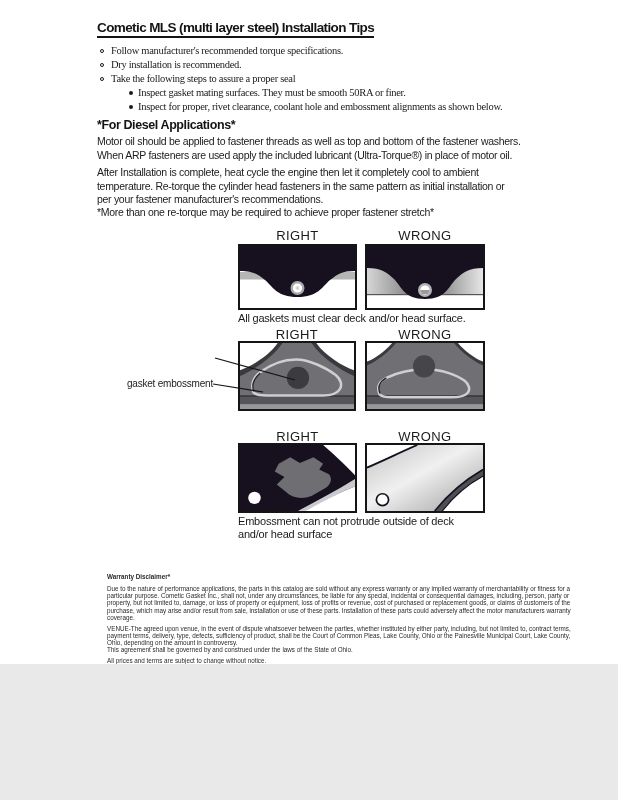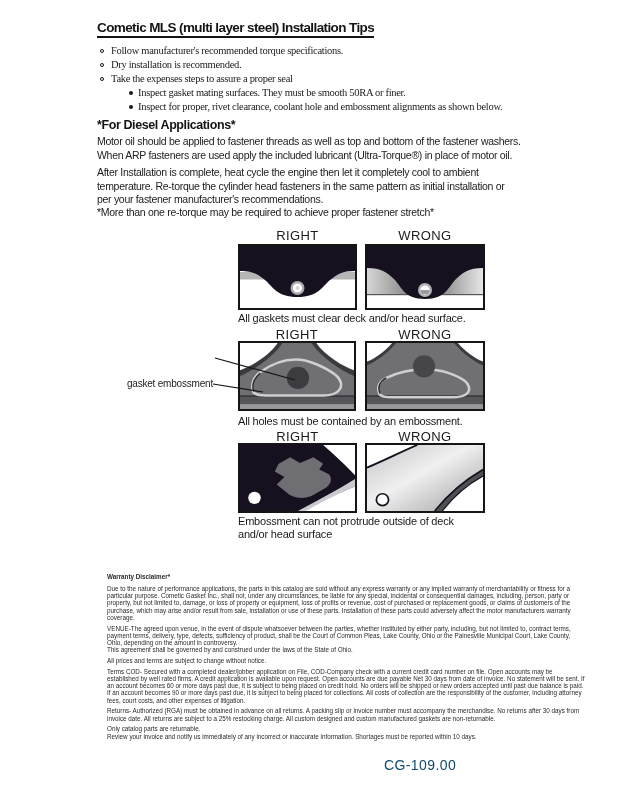--- a/index.html
+++ b/index.html
@@ -1,17 +1,17 @@
 <!DOCTYPE html>
 <html><head>
 <meta charset="utf-8">
 <style>
   html,body{margin:0;padding:0;background:#e9e9e9;}
   .page{
-    position:relative;width:618px;height:800px;background:#ffffff;
+    position:relative;width:618px;height:664px;background:#ffffff;
     font-family:"Liberation Sans","DejaVu Sans",sans-serif;color:#1f1f1f;
     overflow:hidden;margin:0 auto;
   }
   .abs{position:absolute;}
   
   .title{
     left:97px;top:20px;font-size:13.5px;font-weight:bold;letter-spacing:-0.6px;
     color:#141414;border-bottom:2px solid #141414;padding-bottom:1px;display:inline-block;
   }
   
@@ -57,21 +57,21 @@
     <div class="tip">
       <span class="marker"></span>
       <span>Follow manufacturer's recommended torque specifications.</span>
     </div>
     <div class="tip">
       <span class="marker"></span>
       <span>Dry installation is recommended.</span>
     </div>
     <div class="tip">
       <span class="marker"></span>
-      <span>Take the expenses steps to assure a proper seal</span>
+      <span>Take the following steps to assure a proper seal</span>
     </div>
     <div class="subtip">
       <span class="dot"></span>
       <span>Inspect gasket mating surfaces.  They must be smooth 50RA or finer.</span>
     </div>
     <div class="subtip">
       <span class="dot"></span>
       <span>Inspect for proper, rivet clearance, coolant hole and embossment alignments as shown below.</span>
     </div>
   </div>
@@ -156,21 +156,20 @@
       <path d="M0,0 H30 C22,10 10,19 0,23 Z" fill="#3a3a3e"></path>
       <path d="M0,0 H26 C19,8 9,16 0,19 Z" fill="#ffffff"></path>
       <path d="M120,0 H90 C98,10 110,19 120,23 Z" fill="#3a3a3e"></path>
       <path d="M120,0 H94 C101,8 111,16 120,19 Z" fill="#ffffff"></path>
       <path d="M13,53 C10,46 12,40 20,36 C33,29.5 47,27 61,27 C77,27 93,33 101,39 C106,43 107,48 104,51.5 C101,55 94,56 87,56 L25,56 C18,56 15,55 13,53 Z" fill="none" stroke="#cfcfcf" stroke-width="2.6"></path>
       <path d="M13.5,52 C11,46 13,40 20,36" fill="none" stroke="#2b2b30" stroke-width="1.5"></path>
       <circle cx="59" cy="24" r="11.5" fill="#45454a"></circle>
     </svg>
   </div>
 
-  <div class="abs caption" style="left:238px;top:415px;">All holes must be contained by an embossment.</div>
 
   <div class="abs dlabel" style="left:238px;top:429px;width:119px;">RIGHT</div>
   <div class="abs dlabel" style="left:365px;top:429px;width:120px;">WRONG</div>
 
   <div class="abs dbox" style="left:238px;top:443px;width:119px;height:70px;">
     <svg viewBox="0 0 119 70" preserveAspectRatio="none">
       <rect width="119" height="70" fill="#17101f"></rect>
       <path d="M86,0 H119 V32 C107,19 96,9 86,0 Z" fill="#ffffff"></path>
       <path d="M119,36 C99,49 79,59 60,70 L70,70 C88,60 105,49 119,44 Z" fill="#c9c9ce"></path>
       <path d="M119,44 C103,50 86,60 68,70 H119 Z" fill="#ffffff"></path>

